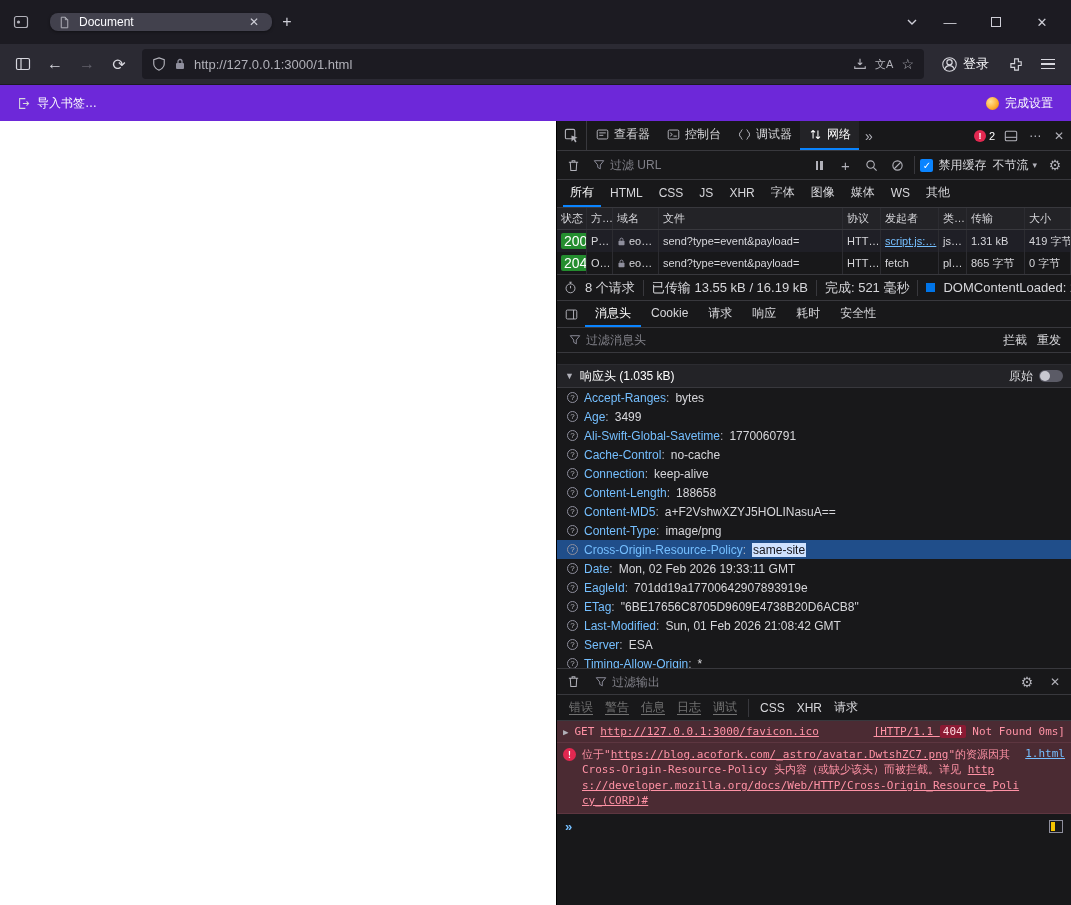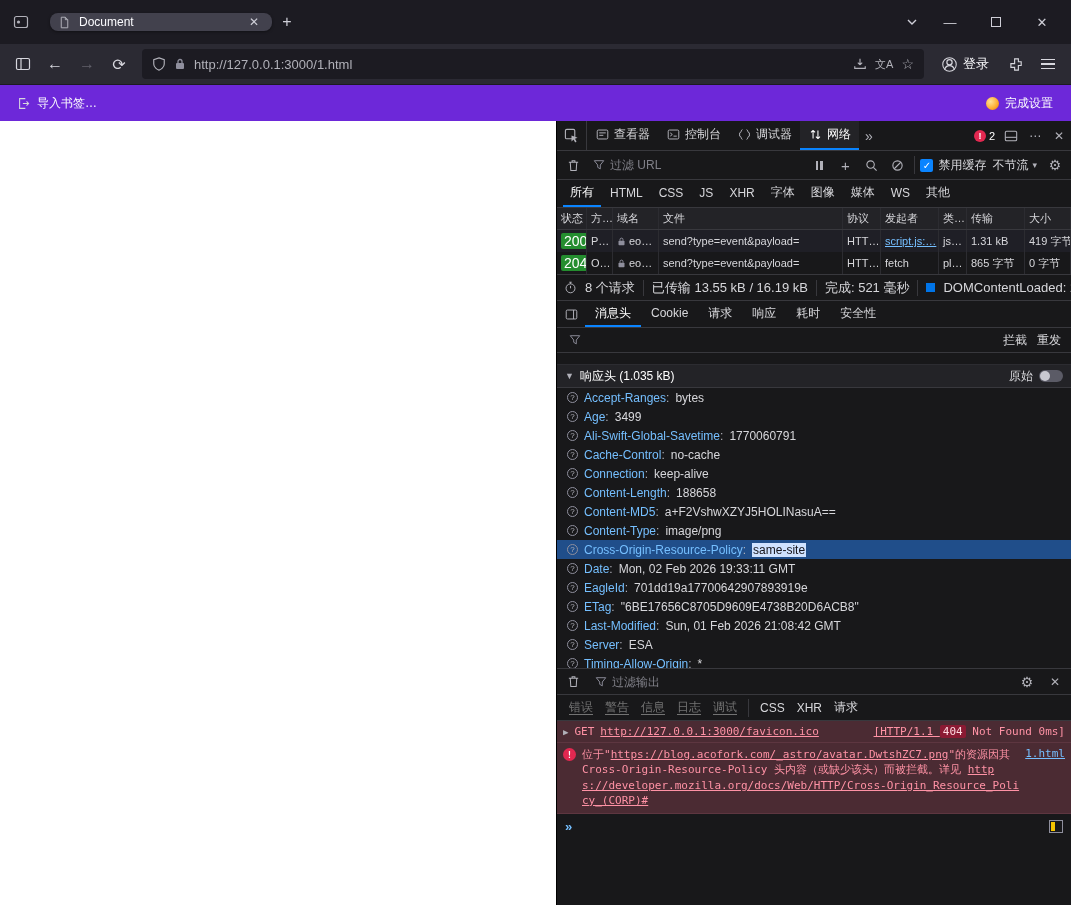--- a/index.html
+++ b/index.html
@@ -445,20 +445,21 @@
         <div class="d-tab">安全性</div>
       </div>
 
       <div class="detail-filter">
         <div class="filter-box">
           <span class="dticon" style="min-width:12px;">
             <svg width="12" height="12" viewBox="0 0 14 14">
                 <path d="M1.5 2h11L8.5 7v4.5l-3-1.8V7z" fill="none" stroke="#8f8f9d" stroke-width="1.1"></path>
               </svg>
           </span>
+          <input placeholder="过滤消息头" style="">
         </div>
         <div class="df-actions">
           <span>拦截</span>
           <span>重发</span>
         </div>
       </div>
 
       <div class="clip-strip"></div>
 
       <div class="section-head">

